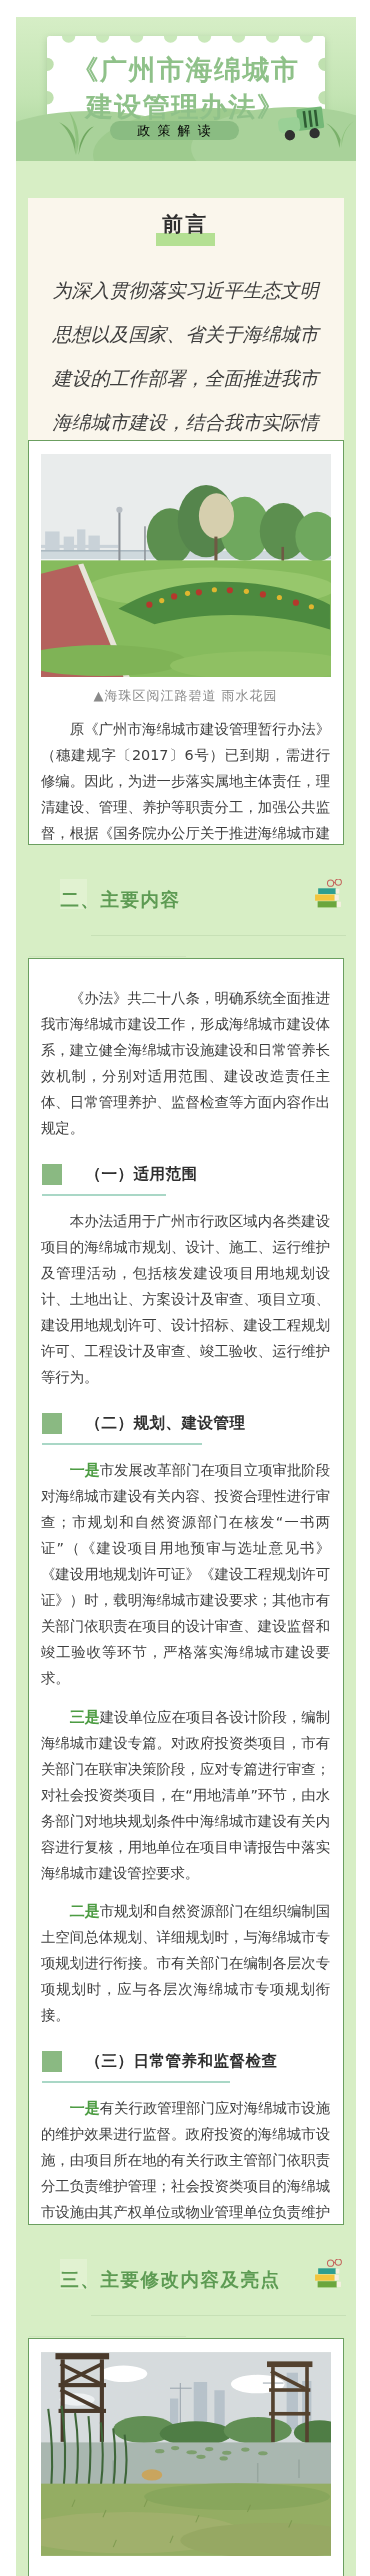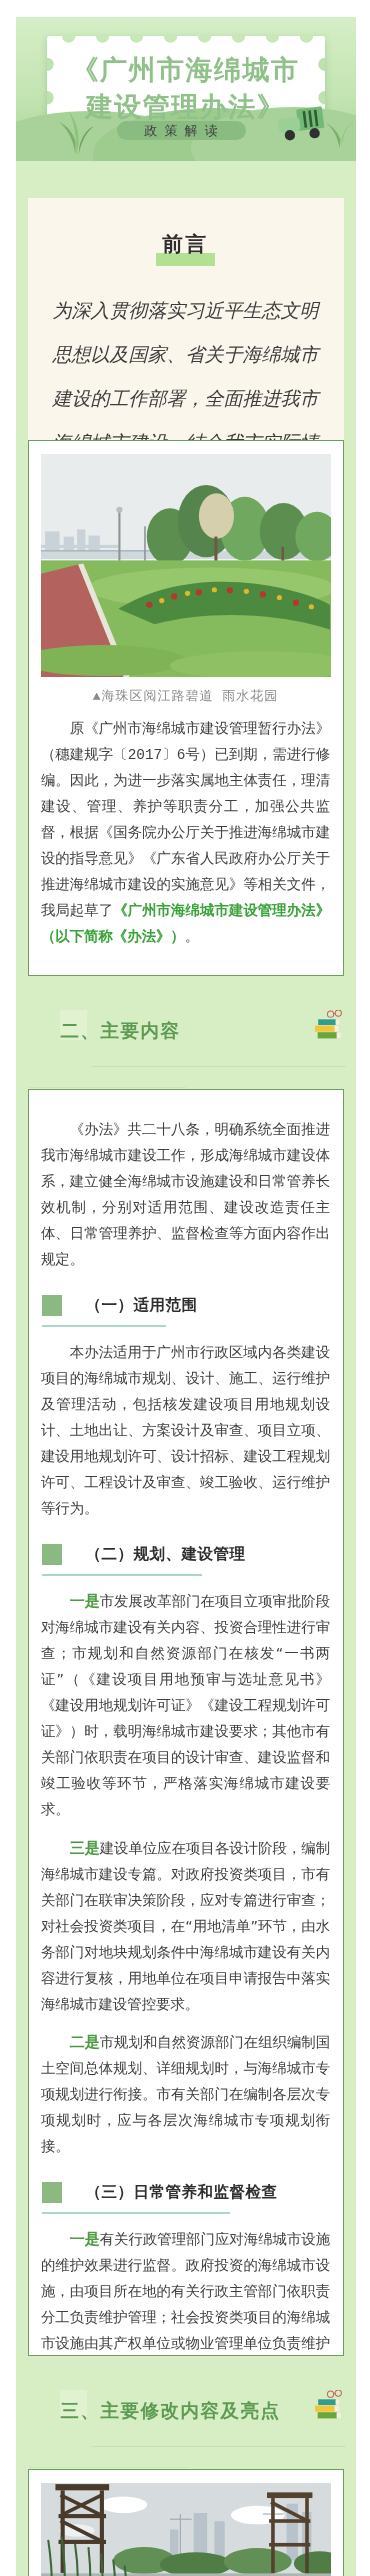--- a/index.html
+++ b/index.html
@@ -6,49 +6,49 @@
   body{width:371px;font-family:"DejaVu Sans",sans-serif;}
   .page{position:relative;width:371px;height:3946px;background:#ffffff;overflow:hidden;}
   
   .banner{position:relative;margin:17px 15.5px 0;width:340px;height:144px;
     background:linear-gradient(180deg,#d6eec6 0%,#c3e4b3 55%,#a6d397 100%);overflow:hidden;}
   .stamp{position:absolute;left:31px;top:19px;width:278px;height:121px;filter:drop-shadow(0 2.6px 3.6px rgba(110,150,100,.35));}
   .stamp-title1{position:absolute;left:31px;top:35px;width:278px;text-align:center;
     font-size:27px;font-weight:bold;color:#8fc189;letter-spacing:1.5px;z-index:3;}
   .stamp-title2{position:absolute;left:31px;top:72px;width:278px;text-align:center;
     font-size:27px;font-weight:bold;color:#8fc189;letter-spacing:1.5px;z-index:3;}
-  .badge{position:absolute;left:101px;top:104px;width:129px;height:19px;background:#8abc82;
-    border-radius:9.8px;color:#404040;font-size:13px;letter-spacing:7.2px;text-indent:7.2px;
+  .badge{position:absolute;left:94px;top:104px;width:129px;height:19px;background:#8abc82;
+    border-radius:9.8px;color:#000000;font-size:13px;letter-spacing:7.2px;text-indent:7.2px;
     display:flex;align-items:center;justify-content:center;z-index:5;}
   .hill{position:absolute;border-radius:50%;z-index:2;}
   .hill-l{bottom:-32px;left:-36px;width:222px;height:82px;background:#a9d29a;}
   .hill-m{bottom:-40px;left:77px;width:242px;height:93px;background:#9ecb8e;}
   .hill-r{bottom:-28px;right:-41px;width:206px;height:82px;background:#a9d29a;}
   .grass-l{position:absolute;left:40px;bottom:6.2px;z-index:4;}
   .grass-r{position:absolute;right:1px;bottom:13.4px;z-index:4;}
   .truck{position:absolute;right:29px;top:91px;z-index:4;transform:rotate(-7deg);}
   
   .green-body{margin:0 15.5px;width:340px;background:#d7eec5;padding-top:37px;box-sizing:border-box;}
   
   .fw-card{margin:0 12px;width:316px;height:242px;background:#faf6ec;box-sizing:border-box;
-    padding:32px 25px 0;overflow:hidden;}
+    padding:12px 25px 0;overflow:hidden;}
   .fw-title{text-align:center;font-size:20.6px;font-weight:bold;color:#2e2e2e;letter-spacing:2.6px;position:relative;z-index:1;}
   .fw-bar{width:59px;height:13.4px;background:#b4e093;margin:-5.2px auto 0;}
   .fw-body{margin-top:21.6px;font-size:19px;line-height:44px;color:#3d3d3d;text-align:justify;font-style:italic;}
   
   .sec-head{position:relative;height:77px;margin-top:36px;}
   .deco-sq{position:absolute;left:44px;top:-2.1px;width:27px;height:30px;background:#e1f2d1;}
   .sec-title{position:absolute;left:45px;top:6.2px;margin:0;font-size:18.5px;font-weight:bold;color:#5d9b53;letter-spacing:1.5px;}
   .books{position:absolute;right:13.4px;top:-2.1px;}
   .line-long{position:absolute;left:75px;top:54px;width:255px;height:1px;background:#c7e0b6;}
   .line-short{position:absolute;left:13px;top:75px;width:157px;height:1px;background:#cde4bc;}
   
   .card{margin:0 12px;width:316px;background:#ffffff;border:1px solid #6b9f60;box-sizing:border-box;
     padding:13.4px 12.4px 0;overflow:hidden;}
-  .card1{height:536px;font-family:Liberation Mono, monospace;}
+  .card1{height:405px;}
   .card2{height:1267px;}
   .card3{height:1133px;}
   .photo{display:block;width:290px;}
   .photo svg{display:block;}
   .caption{margin-top:9.3px;text-align:center;font-size:13px;color:#8a8a8a;letter-spacing:1px;height:16.5px;}
   .body-p{margin:12.4px 0 0;font-size:14.4px;line-height:26px;color:#3f3f3f;text-align:justify;text-indent:2em;}
   .lead{font-weight:bold;color:#4d9c43;font-size:15px;}
   .green-link{font-weight:bold;color:#3aa339;cursor:pointer;}
   .sub-head{display:flex;align-items:center;gap:23px;margin:23px 0 0 1px;}
   .sub-sq{width:20.6px;height:20.6px;background:#8ab982;flex:none;}

